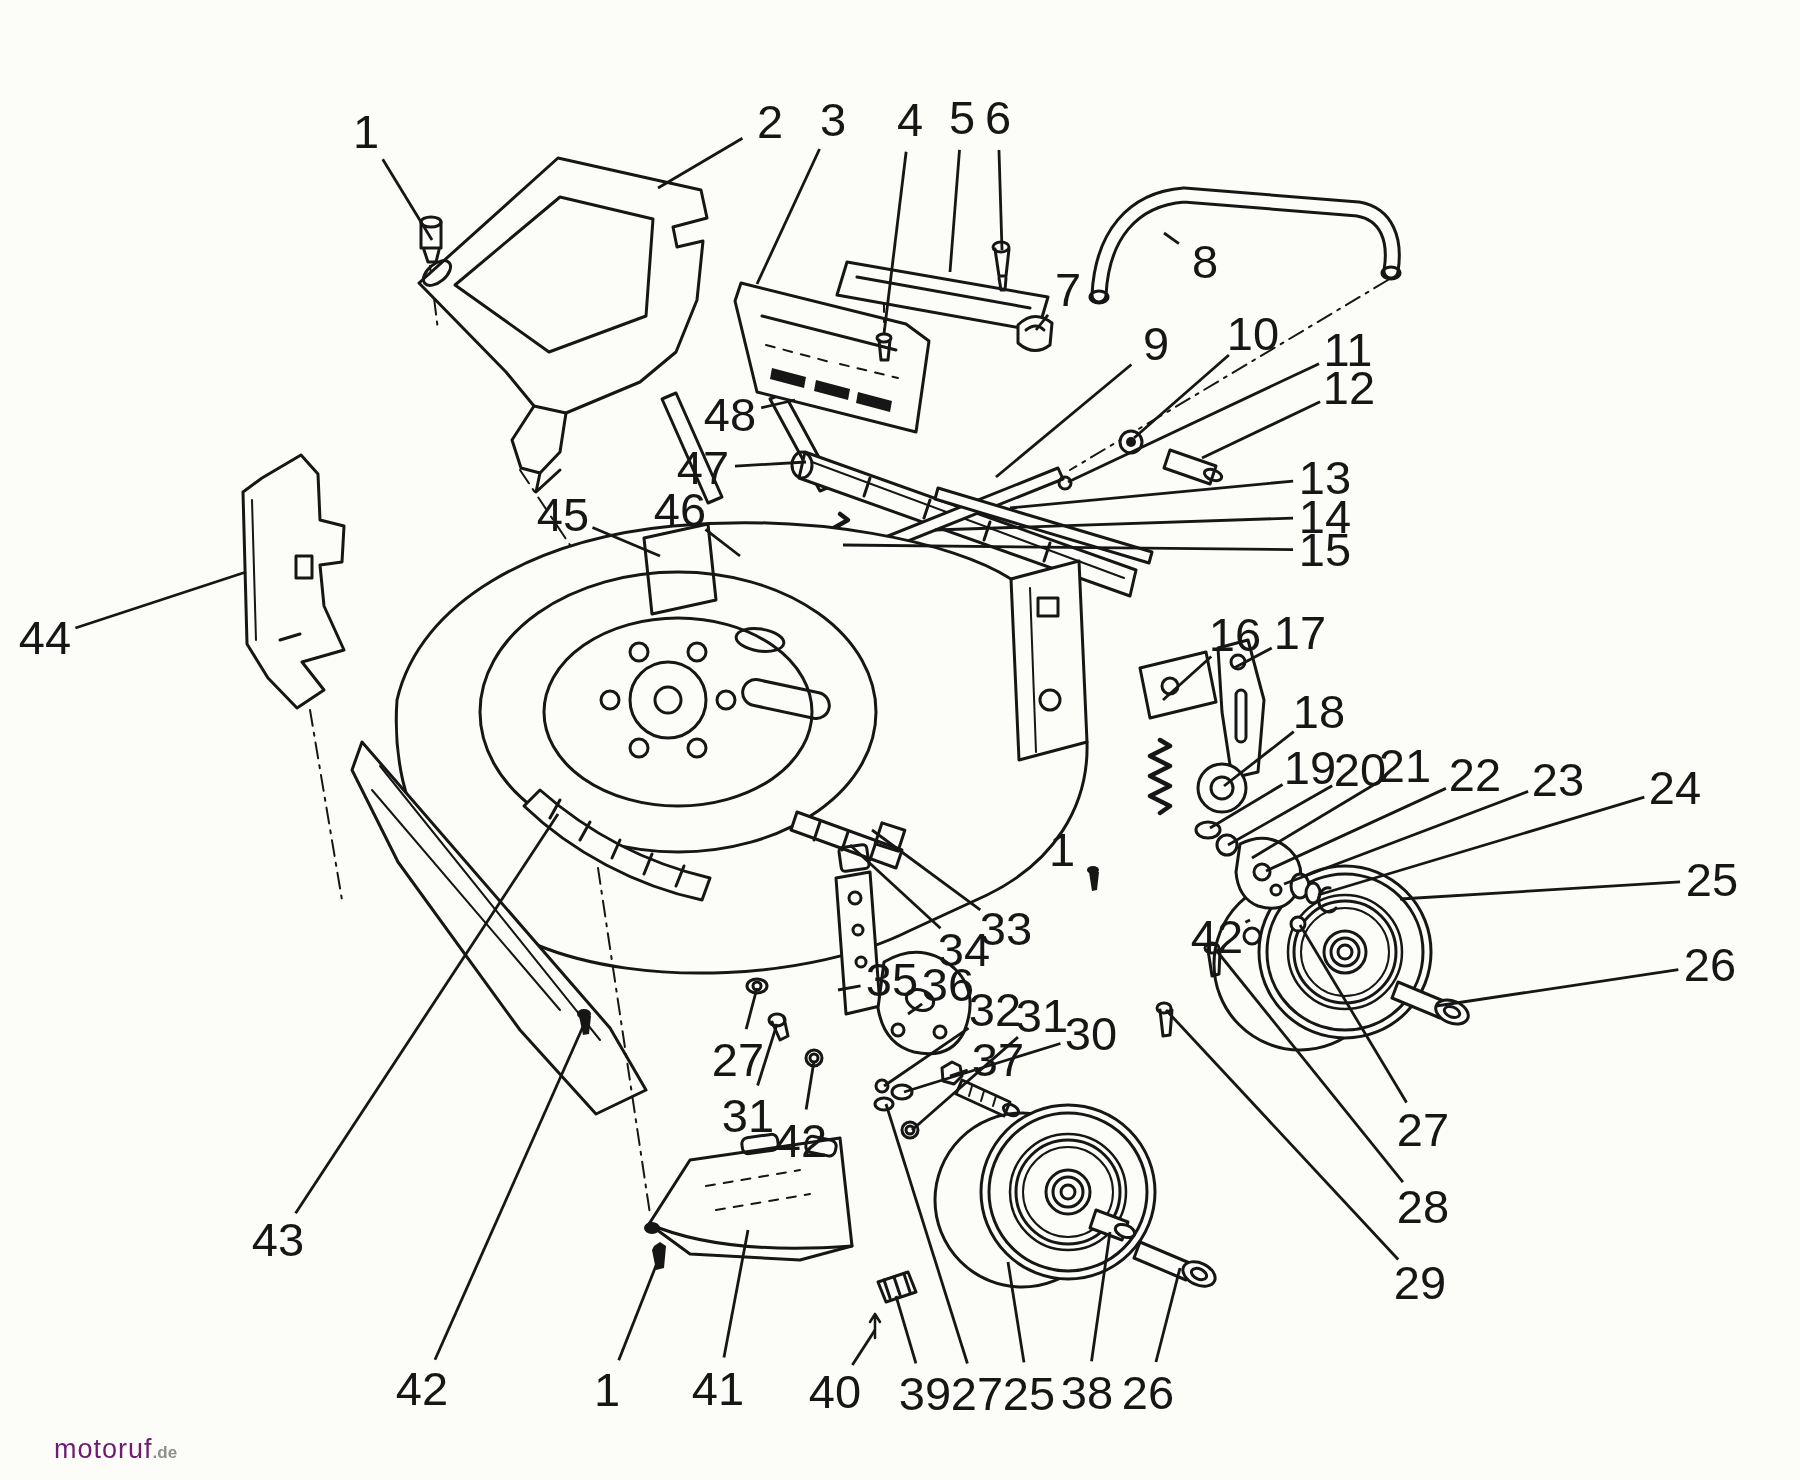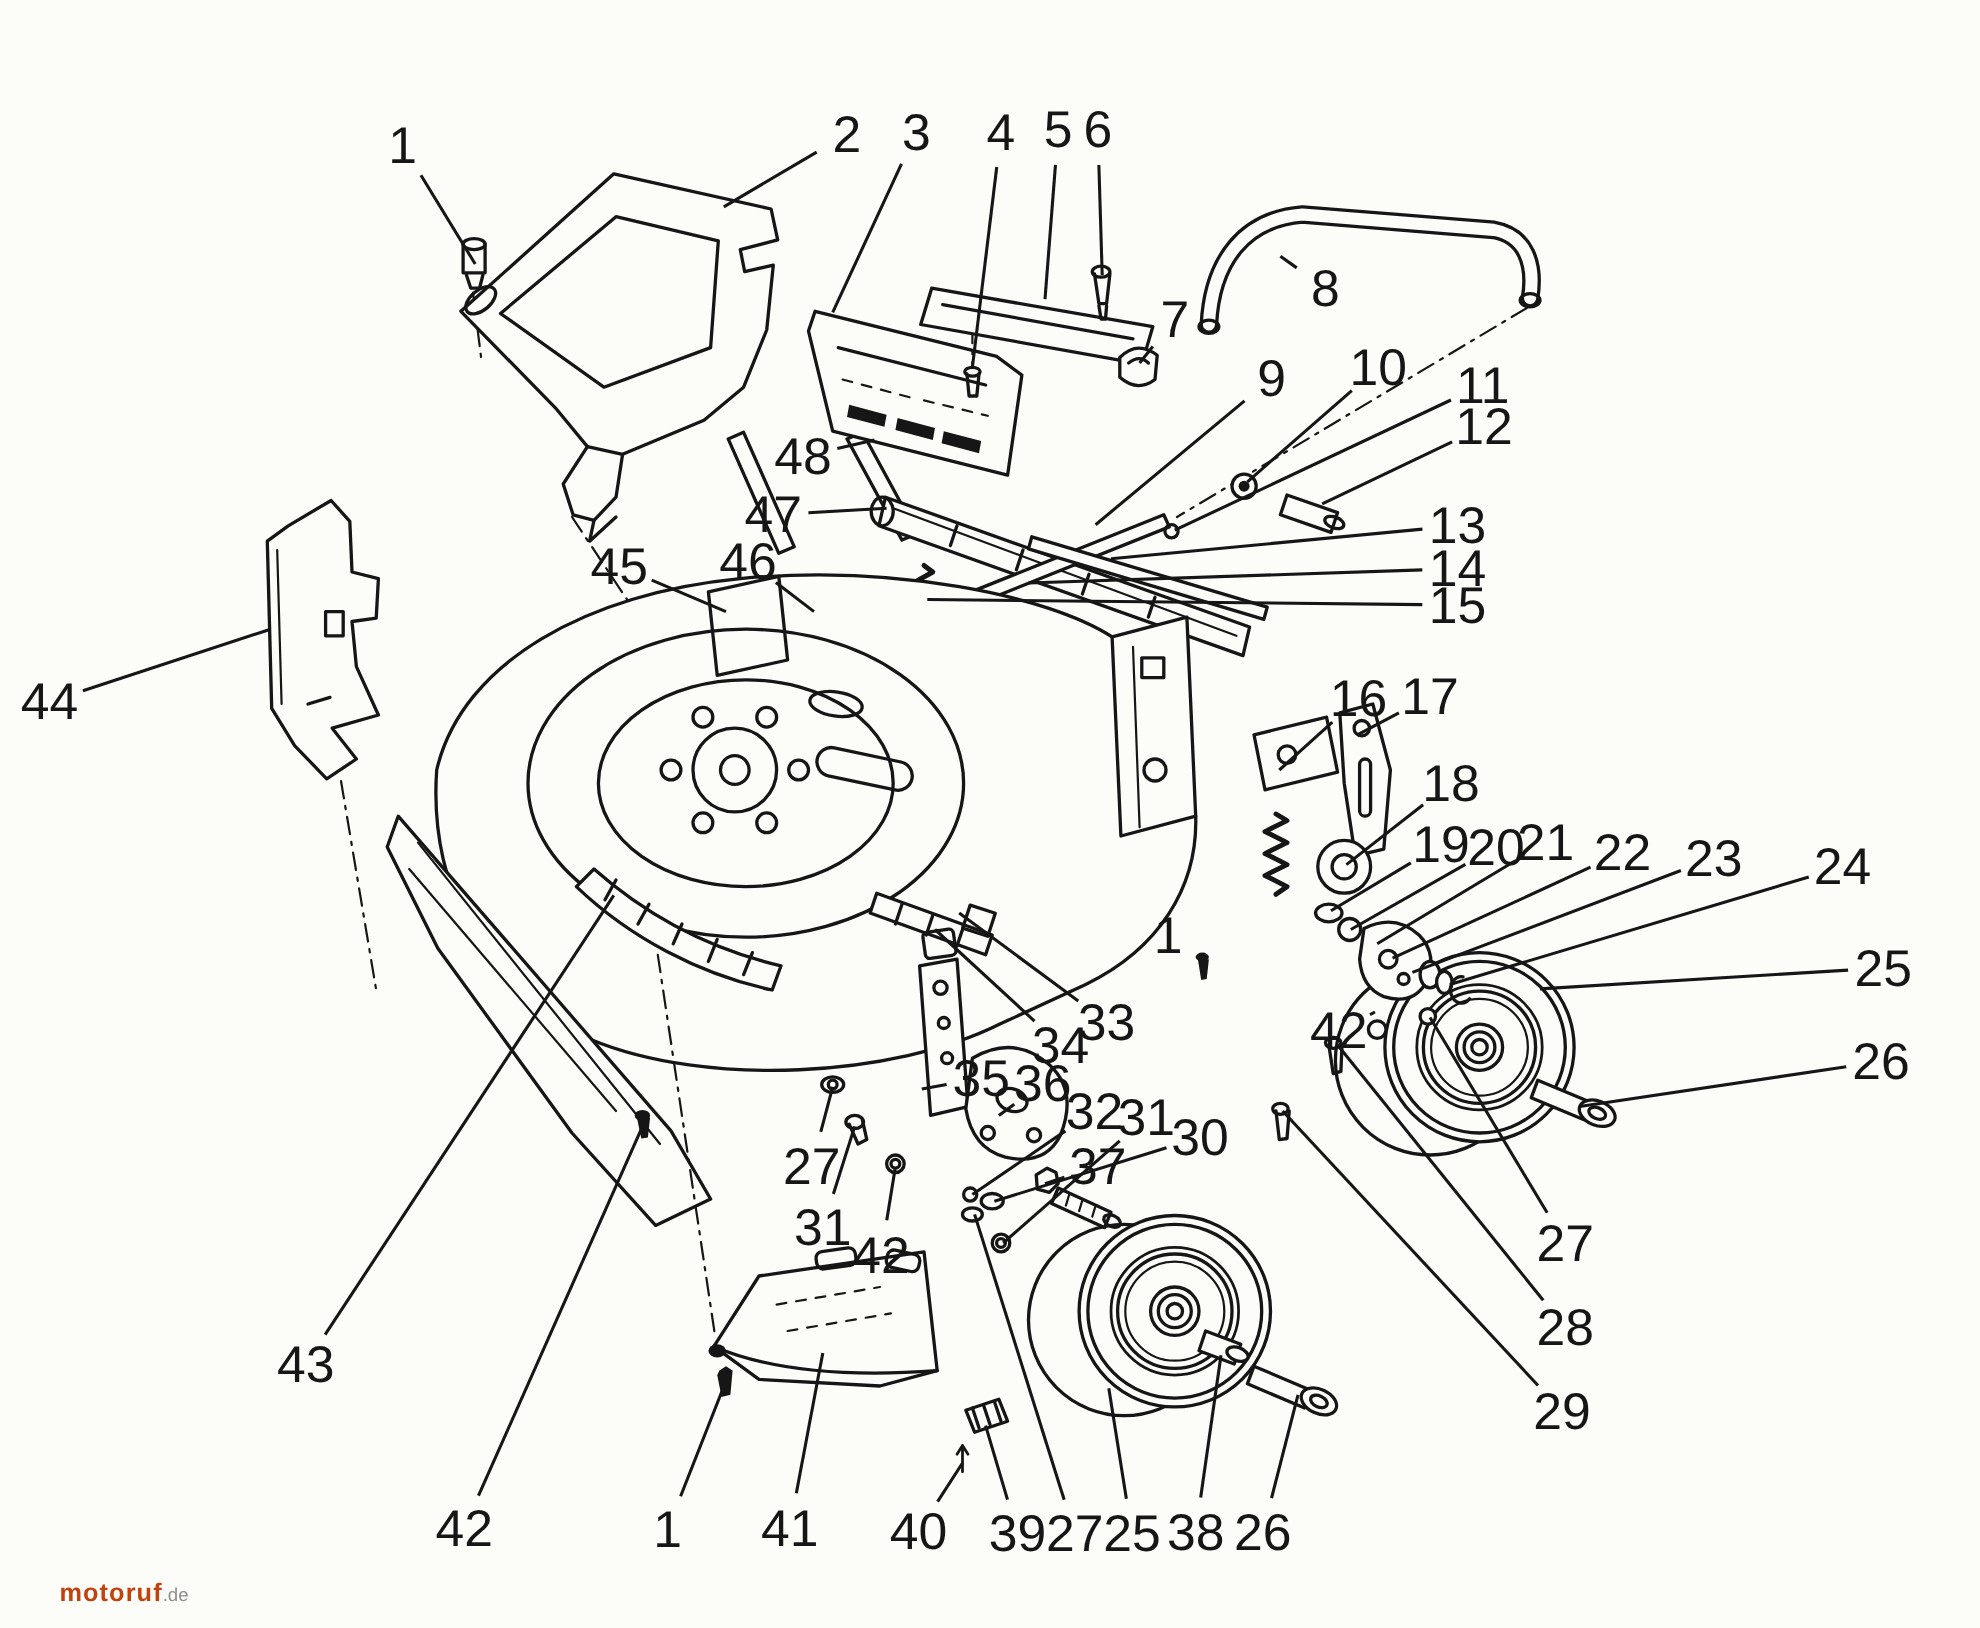--- a/index.html
+++ b/index.html
@@ -9,22 +9,22 @@
   .callout-text{font-family:"Liberation Sans",sans-serif;font-size:47px;fill:#161616;
                 text-anchor:middle}
   .leader{stroke:#161616;stroke-width:2.8;fill:none}
   .art{stroke:#161616;fill:none;stroke-width:3;stroke-linejoin:round;stroke-linecap:round}
   .fillw{fill:#fcfdf8}
   .ink{fill:#161616;stroke:none}
   .thin{stroke-width:2}
   .dashdot{stroke-dasharray:16 7 3 7;stroke-width:2}
   .dashed{stroke-dasharray:9 9;stroke-width:2}
   .watermark{position:absolute;left:54px;top:1434px;white-space:nowrap}
-  .wm-main{font-weight:bold;font-size:23px;color:#c2410c;letter-spacing:1px}
-  .wm-suffix{font-size:17px;color:#8f8f8f;font-weight:normal}
+  .wm-main{font-weight:normal;font-size:27px;color:#701a75;letter-spacing:1px}
+  .wm-suffix{font-size:17px;color:#8f8f8f;font-weight:bold}
 </style>
 </head>
 <body>
 
 <div class="stage" style="background: rgb(252, 253, 248);">
   <svg width="1800" height="1480" viewBox="0 0 1800 1480">
 
     <g class="art">
 
       <g>

